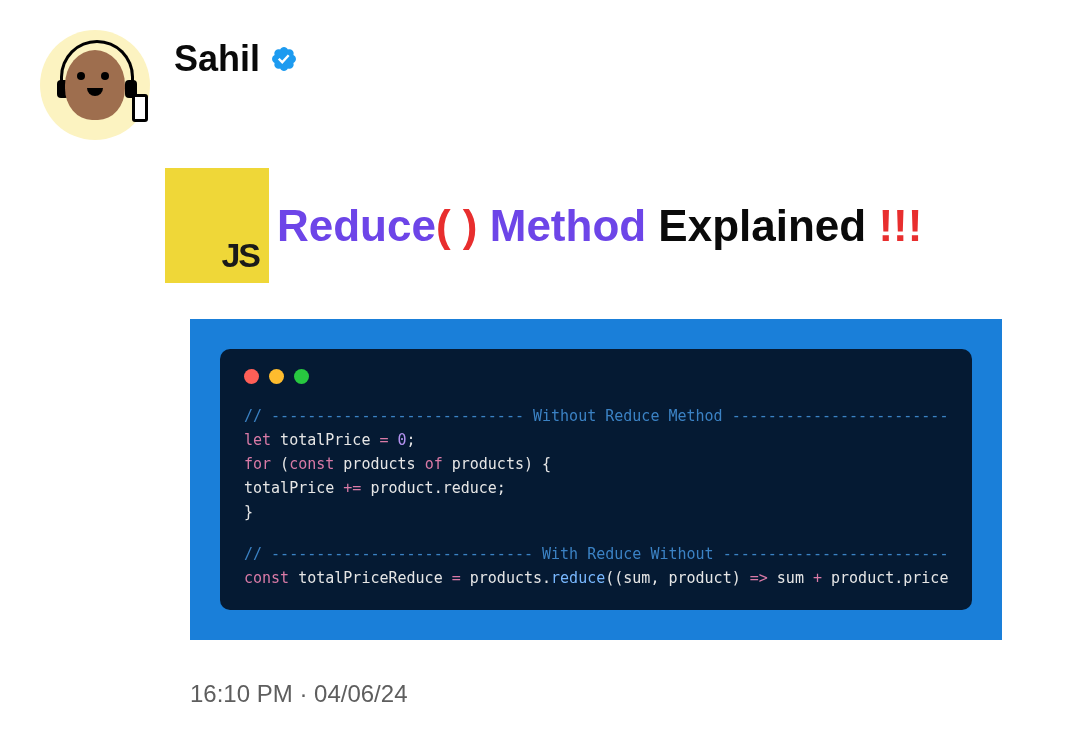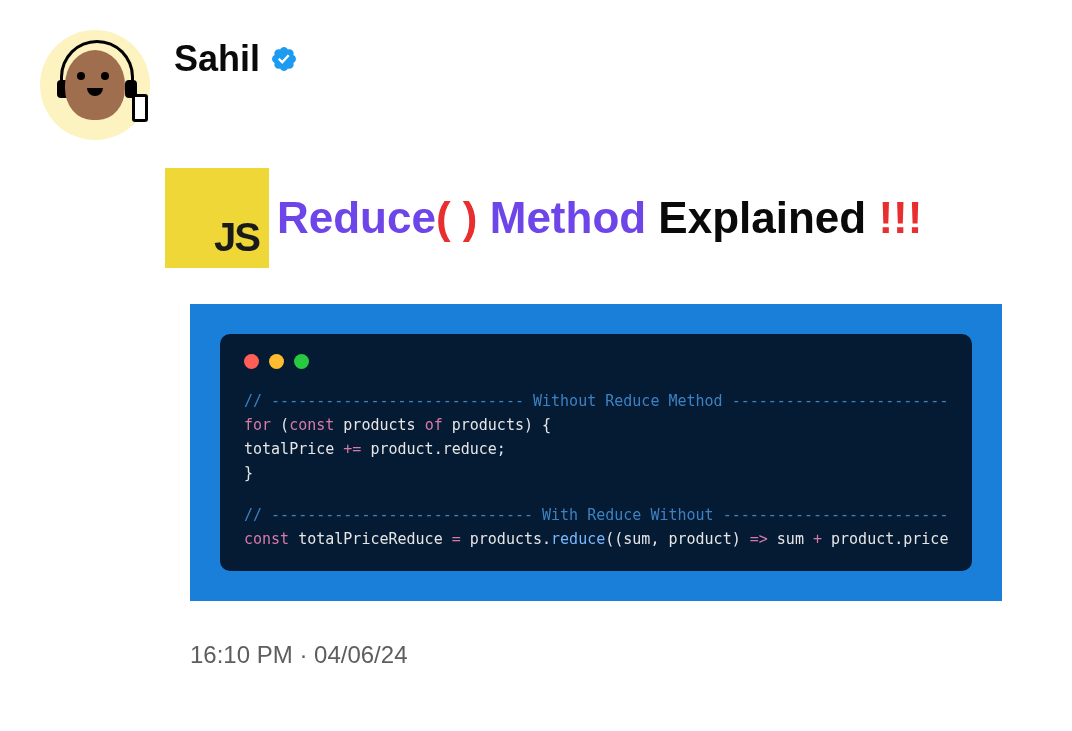--- a/index.html
+++ b/index.html
@@ -111,27 +111,27 @@
     }
     .title-row {
       display: flex;
       align-items: center;
       gap: 0;
       margin-left: 125px;
       margin-bottom: 36px;
     }
     .js-badge {
       width: 104px;
-      height: 100px;
+      height: 115px;
       background: #efd738;
       display: flex;
       align-items: flex-end;
       justify-content: flex-end;
       padding: 8px 10px;
-      font-size: 40px;
+      font-size: 34px;
       font-weight: 900;
       color: #1a1a1a;
       letter-spacing: -2px;
       flex-shrink: 0;
     }
     .title-text {
       font-size: 44px;
       font-weight: 700;
       margin-left: 8px;
     }
@@ -216,20 +216,21 @@
 
 <div class="code-outer">
   <div class="code-window">
     <div class="window-dots">
       <span class="dot-red"></span>
       <span class="dot-yellow"></span>
       <span class="dot-green"></span>
     </div>
     <div class="code-lines">
       <div class="code-line"><span class="c-comment">// ---------------------------- </span><span class="c-comment">Without Reduce Method</span><span class="c-comment"> --------------------------- //</span></div>
+      <div class="code-line"><span class="c-keyword">let</span><span class="c-var"> totalPrice </span><span class="c-op">=</span><span class="c-num"> 0</span><span class="c-punct">;</span></div>
       <div class="code-line"><span class="c-keyword">for</span><span class="c-paren"> (</span><span class="c-keyword">const</span><span class="c-var"> products </span><span class="c-keyword">of</span><span class="c-var"> products</span><span class="c-paren">) {</span></div>
       <div class="code-line"><span class="c-var">  totalPrice </span><span class="c-op">+=</span><span class="c-var"> product.reduce;</span></div>
       <div class="code-line"><span class="c-paren">}</span></div>
       <div class="code-spacer"></div>
       <div class="code-line"><span class="c-comment">// ----------------------------- </span><span class="c-comment">With Reduce Without</span><span class="c-comment"> ----------------------------- //</span></div>
       <div class="code-line"><span class="c-keyword">const</span><span class="c-var"> totalPriceReduce </span><span class="c-op">=</span><span class="c-var"> products.</span><span class="c-func">reduce</span><span class="c-paren">((</span><span class="c-var">sum, product</span><span class="c-paren">) </span><span class="c-keyword">=&gt;</span><span class="c-var"> sum </span><span class="c-op">+</span><span class="c-var"> product.price, </span></div>
     </div>
   </div>
 </div>
 

